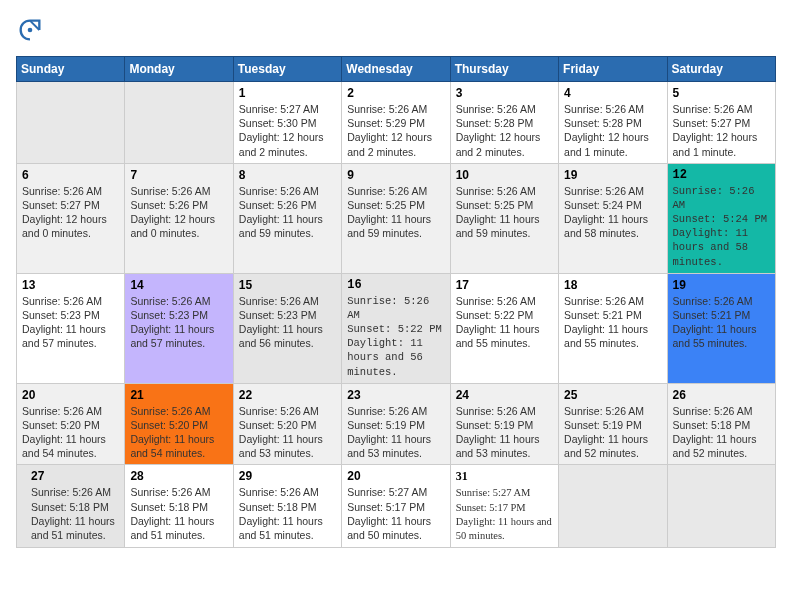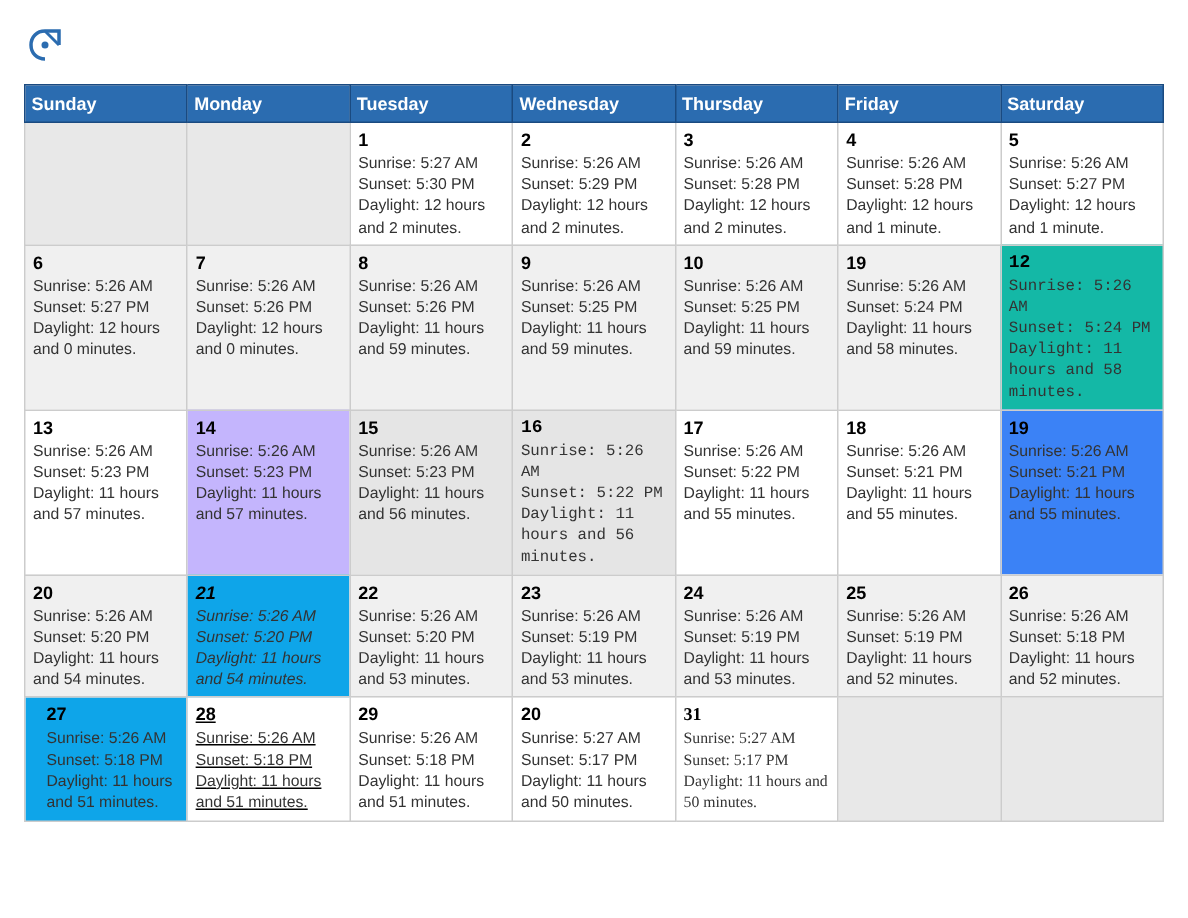--- a/index.html
+++ b/index.html
@@ -210,21 +210,21 @@
         <td style="background: #3b82f6;">
           <span class="day-num">19</span>
           <div class="day-detail">Sunrise: 5:26 AM<br>Sunset: 5:21 PM<br>Daylight: 11 hours and 55 minutes.</div>
         </td>
       </tr>
       <tr>
         <td style="background: rgb(240, 240, 240); margin-left: 12px;">
           <span class="day-num">20</span>
           <div class="day-detail">Sunrise: 5:26 AM<br>Sunset: 5:20 PM<br>Daylight: 11 hours and 54 minutes.</div>
         </td>
-        <td style="background: #0ea5e9; font-style: italic;">
+        <td style="background: #f97316;">
           <span class="day-num">21</span>
           <div class="day-detail">Sunrise: 5:26 AM<br>Sunset: 5:20 PM<br>Daylight: 11 hours and 54 minutes.</div>
         </td>
         <td style="background: rgb(240, 240, 240);">
           <span class="day-num">22</span>
           <div class="day-detail">Sunrise: 5:26 AM<br>Sunset: 5:20 PM<br>Daylight: 11 hours and 53 minutes.</div>
         </td>
         <td style="background: rgb(240, 240, 240);">
           <span class="day-num">23</span>
           <div class="day-detail">Sunrise: 5:26 AM<br>Sunset: 5:19 PM<br>Daylight: 11 hours and 53 minutes.</div>
@@ -236,25 +236,25 @@
         <td style="background: rgb(240, 240, 240);">
           <span class="day-num">25</span>
           <div class="day-detail">Sunrise: 5:26 AM<br>Sunset: 5:19 PM<br>Daylight: 11 hours and 52 minutes.</div>
         </td>
         <td style="background: rgb(240, 240, 240); margin-top: 11px;">
           <span class="day-num">26</span>
           <div class="day-detail">Sunrise: 5:26 AM<br>Sunset: 5:18 PM<br>Daylight: 11 hours and 52 minutes.</div>
         </td>
       </tr>
       <tr>
-        <td style="background: #0ea5e9; padding-left: 14px;">
+        <td style="background: #e5e5e5; padding-left: 14px;">
           <span class="day-num">27</span>
           <div class="day-detail">Sunrise: 5:26 AM<br>Sunset: 5:18 PM<br>Daylight: 11 hours and 51 minutes.</div>
         </td>
-        <td style="background: rgb(255, 255, 255); text-decoration: underline;">
+        <td style="background: rgb(255, 255, 255);">
           <span class="day-num">28</span>
           <div class="day-detail">Sunrise: 5:26 AM<br>Sunset: 5:18 PM<br>Daylight: 11 hours and 51 minutes.</div>
         </td>
         <td style="background: rgb(255, 255, 255); margin-top: 35px;">
           <span class="day-num">29</span>
           <div class="day-detail">Sunrise: 5:26 AM<br>Sunset: 5:18 PM<br>Daylight: 11 hours and 51 minutes.</div>
         </td>
         <td style="background: rgb(255, 255, 255);">
           <span class="day-num">20</span>
           <div class="day-detail">Sunrise: 5:27 AM<br>Sunset: 5:17 PM<br>Daylight: 11 hours and 50 minutes.</div>

